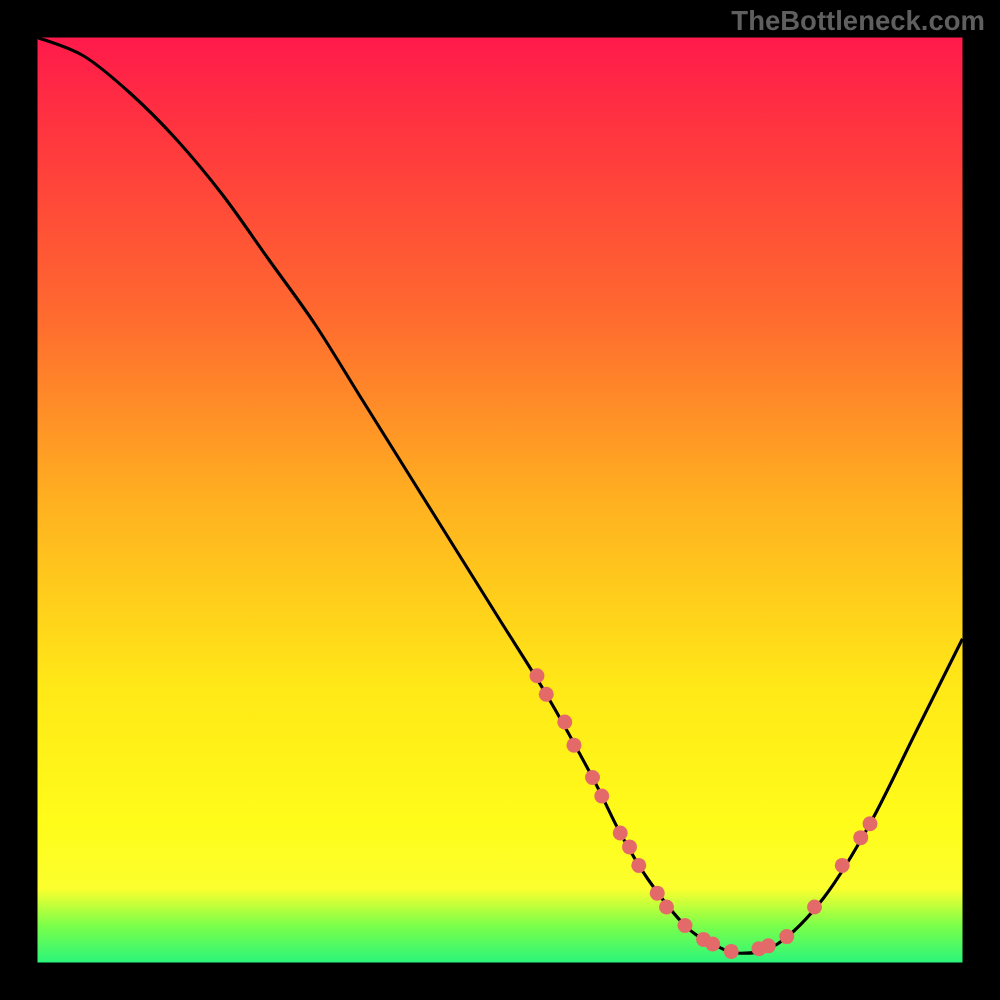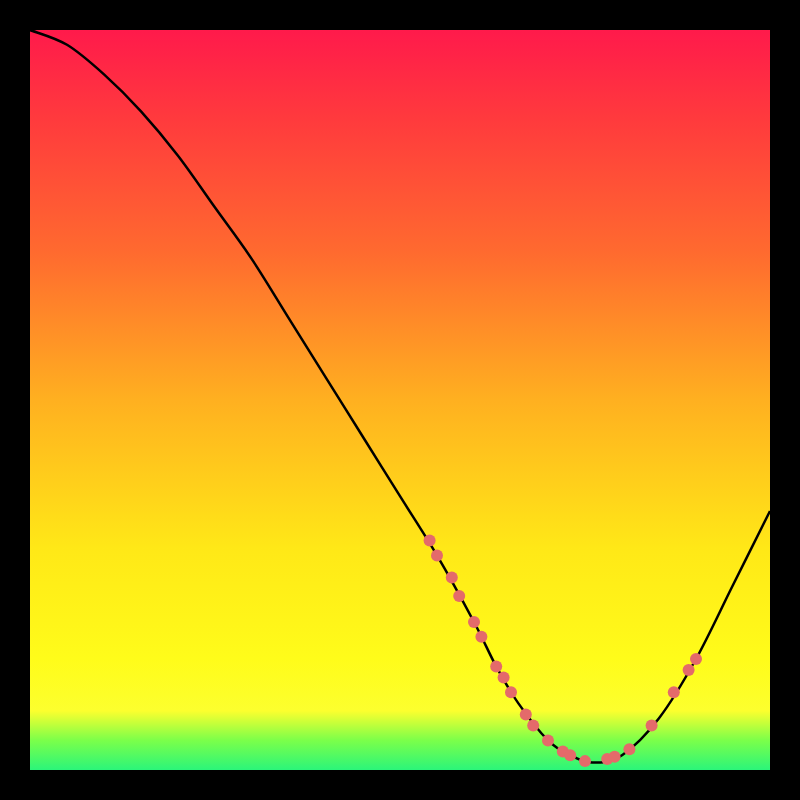--- a/index.html
+++ b/index.html
@@ -50,20 +50,21 @@
     position: absolute;
     left: 0; top: 0;
     width: 740px;
     height: 740px;
     overflow: visible;
   }
 </style>
 </head>
 <body>
 <div class="wrapper">
+  <div class="attribution">TheBottleneck.com</div>
 
   <div class="plot">
     <div class="gradient"></div>
     <svg class="curve" viewBox="0 0 740 740" preserveAspectRatio="none">
       <path id="curve-path" stroke="#000000" stroke-width="2.5" fill="none" d="M 0 0 C 6.166666666666667 2.466666666666678, 24.666666666666664 7.400000000000053, 37 14.800000000000068 C 49.333333333333336 22.200000000000085, 61.666666666666664 33.300000000000104, 74 44.40000000000009 C 86.33333333333333 55.50000000000008, 98.66666666666667 67.83333333333331, 111 81.39999999999998 C 123.33333333333333 94.96666666666664, 135.66666666666666 109.76666666666672, 148 125.80000000000007 C 160.33333333333334 141.8333333333334, 172.66666666666666 160.33333333333337, 185 177.60000000000002 C 197.33333333333334 194.86666666666667, 209.66666666666666 210.90000000000003, 222 229.40000000000003 C 234.33333333333334 247.90000000000003, 246.66666666666666 268.8666666666667, 259 288.6 C 271.3333333333333 308.33333333333337, 283.6666666666667 328.0666666666666, 296 347.79999999999995 C 308.3333333333333 367.5333333333333, 320.6666666666667 387.26666666666665, 333 407 C 345.3333333333333 426.73333333333335, 357.66666666666663 446.46666666666664, 370 466.2 C 382.33333333333337 485.93333333333334, 394.66666666666674 504.4333333333333, 407.00000000000006 525.4 C 419.33333333333337 546.3666666666667, 434.1333333333333 573.5, 444 592 C 453.8666666666667 610.5, 458.79999999999995 622.8333333333333, 466.2 636.4 C 473.6 649.9666666666667, 479.7666666666667 661.0666666666666, 488.40000000000003 673.4 C 497.03333333333336 685.7333333333333, 509.3666666666667 701.7666666666667, 518 710.4 C 526.6333333333333 719.0333333333333, 532.8 721.5, 540.1999999999999 725.2 C 547.5999999999999 728.9000000000001, 553.7666666666667 732.6, 562.4 732.6 C 571.0333333333333 732.6, 580.9 732.6, 592 725.2 C 603.1 717.8000000000001, 616.6666666666666 704.2333333333333, 629 688.2 C 641.3333333333334 672.1666666666667, 653.6666666666666 651.2, 666 629 C 678.3333333333334 606.8, 690.6666666666666 579.6666666666666, 703 555 C 715.3333333333334 530.3333333333334, 733.8333333333334 493.3333333333333, 740 481"></path>
       <g id="dots">
           <circle cx="399.6" cy="510.6" r="6" fill="#e46a6a"></circle>
           <circle cx="407.00000000000006" cy="525.4" r="6" fill="#e46a6a"></circle>
           <circle cx="421.79999999999995" cy="547.6" r="6" fill="#e46a6a"></circle>
           <circle cx="429.2" cy="566.1" r="6" fill="#e46a6a"></circle>

